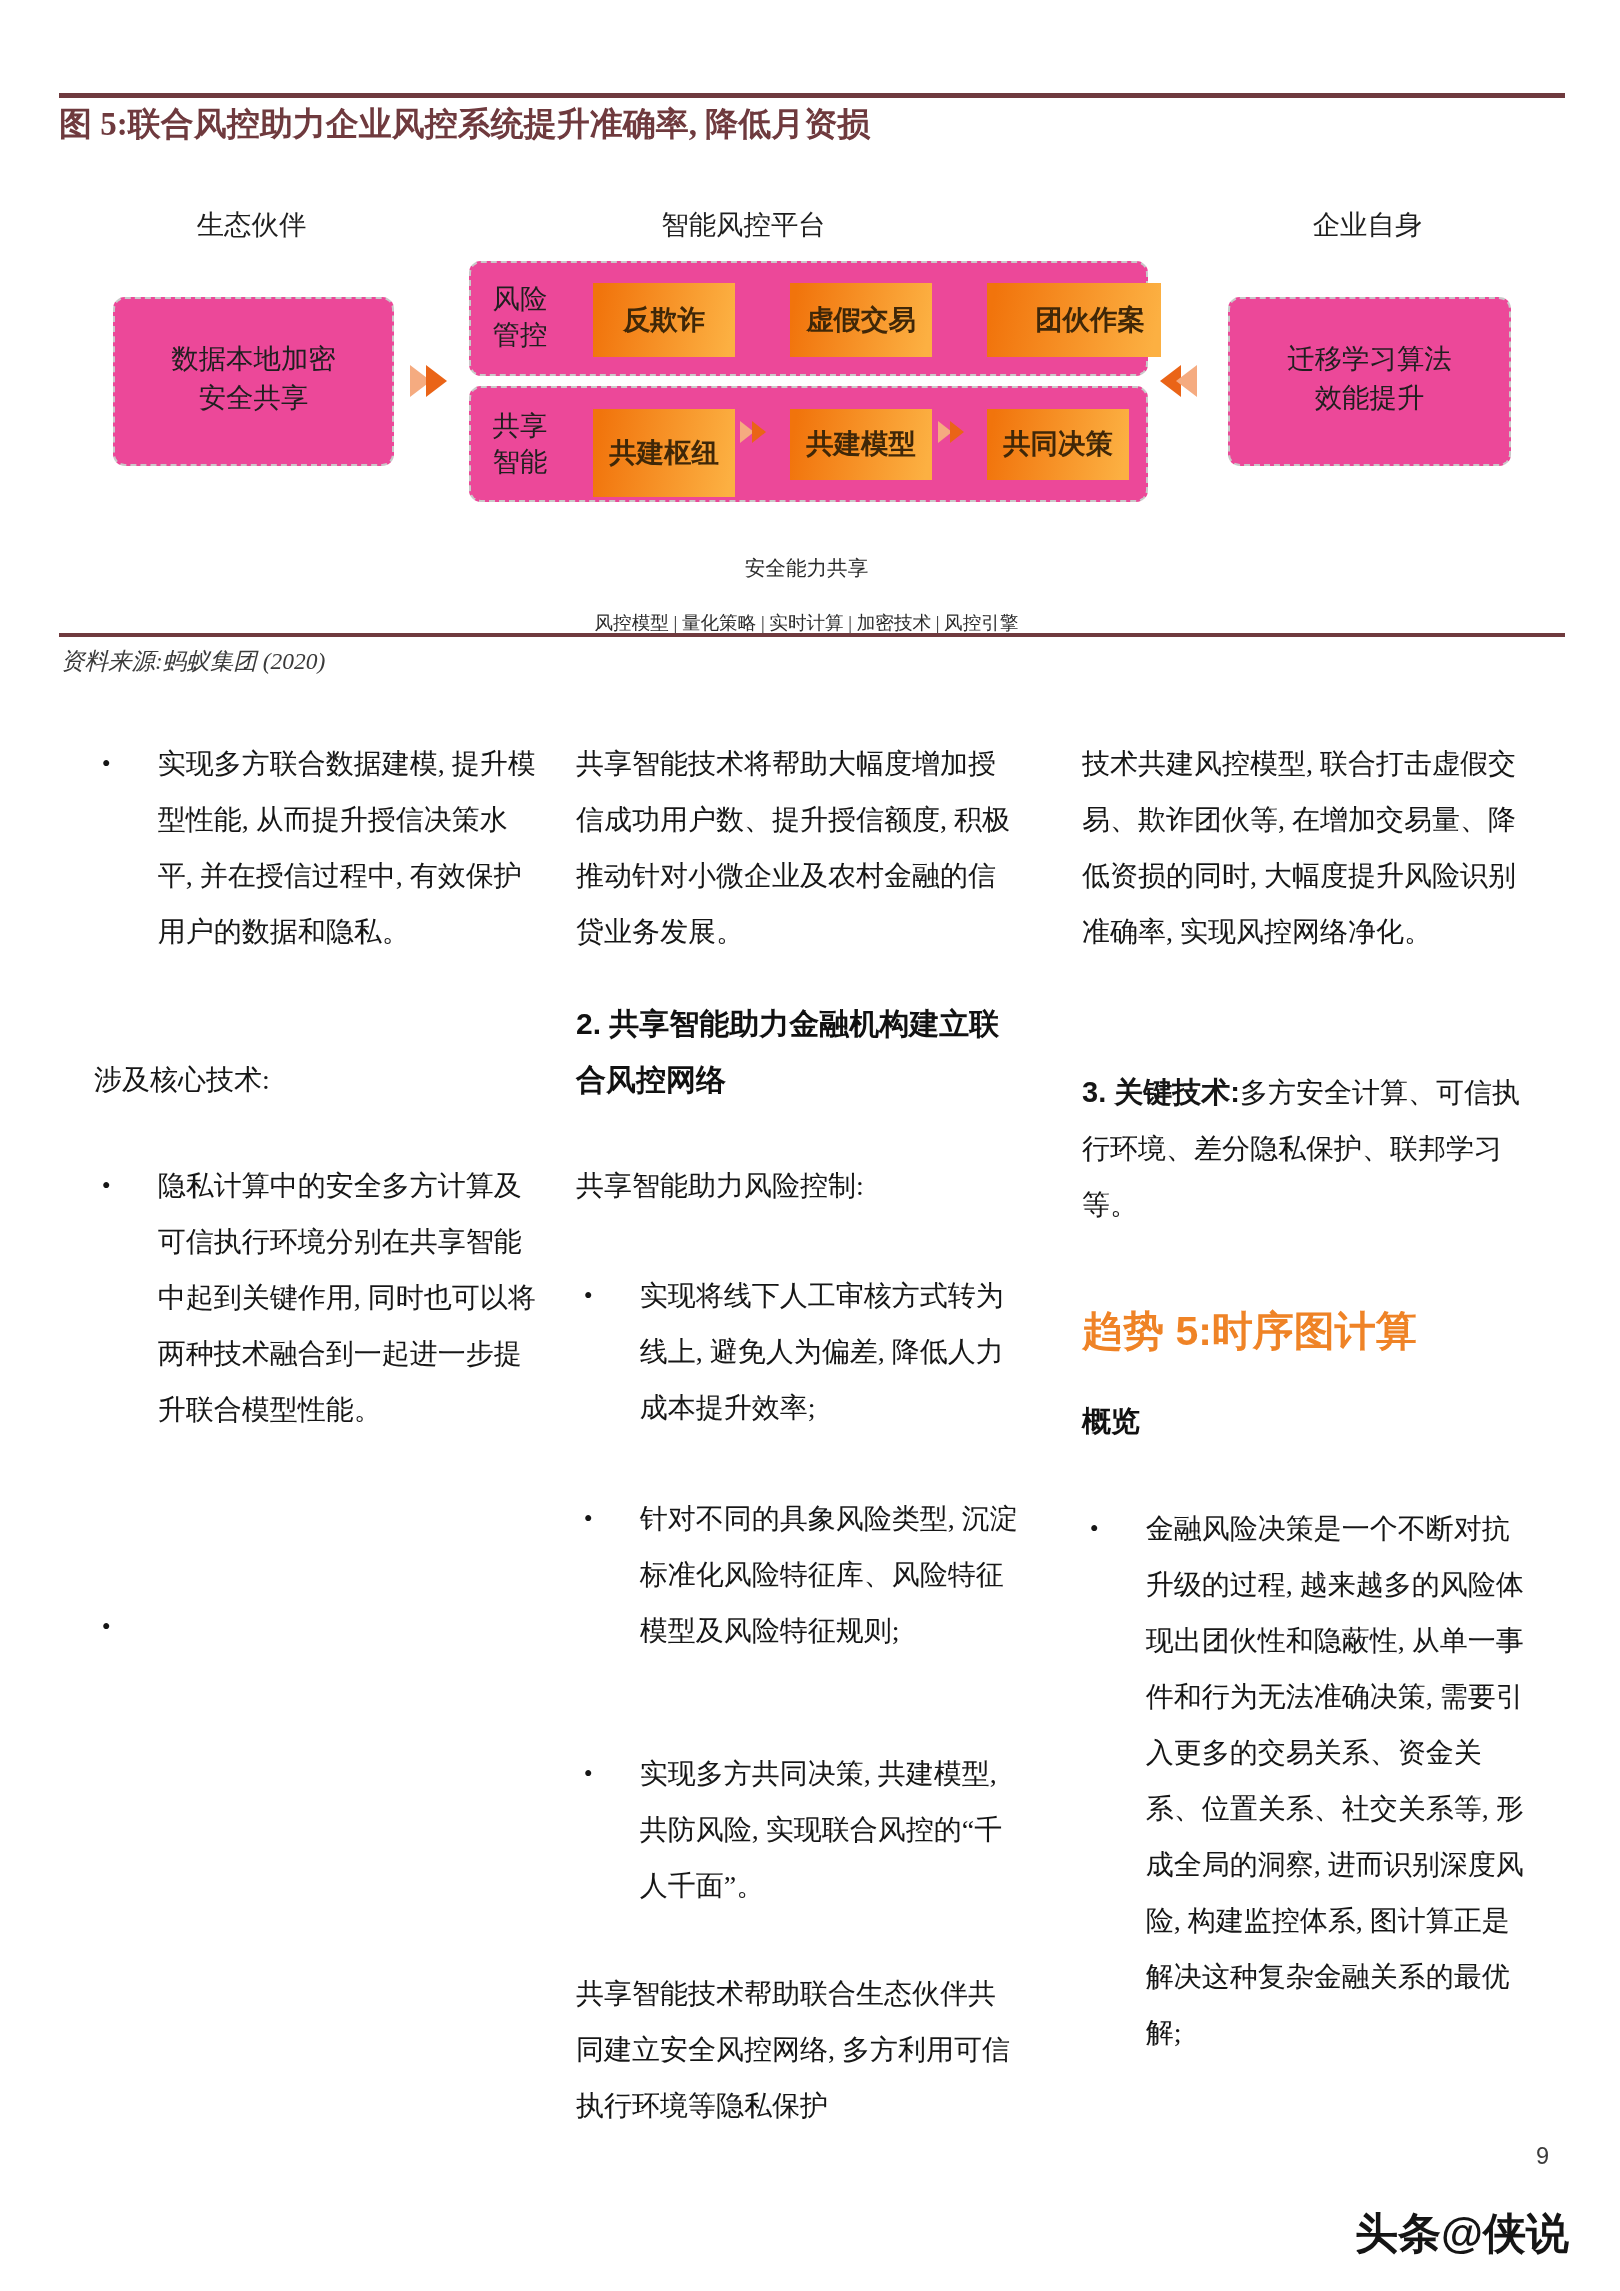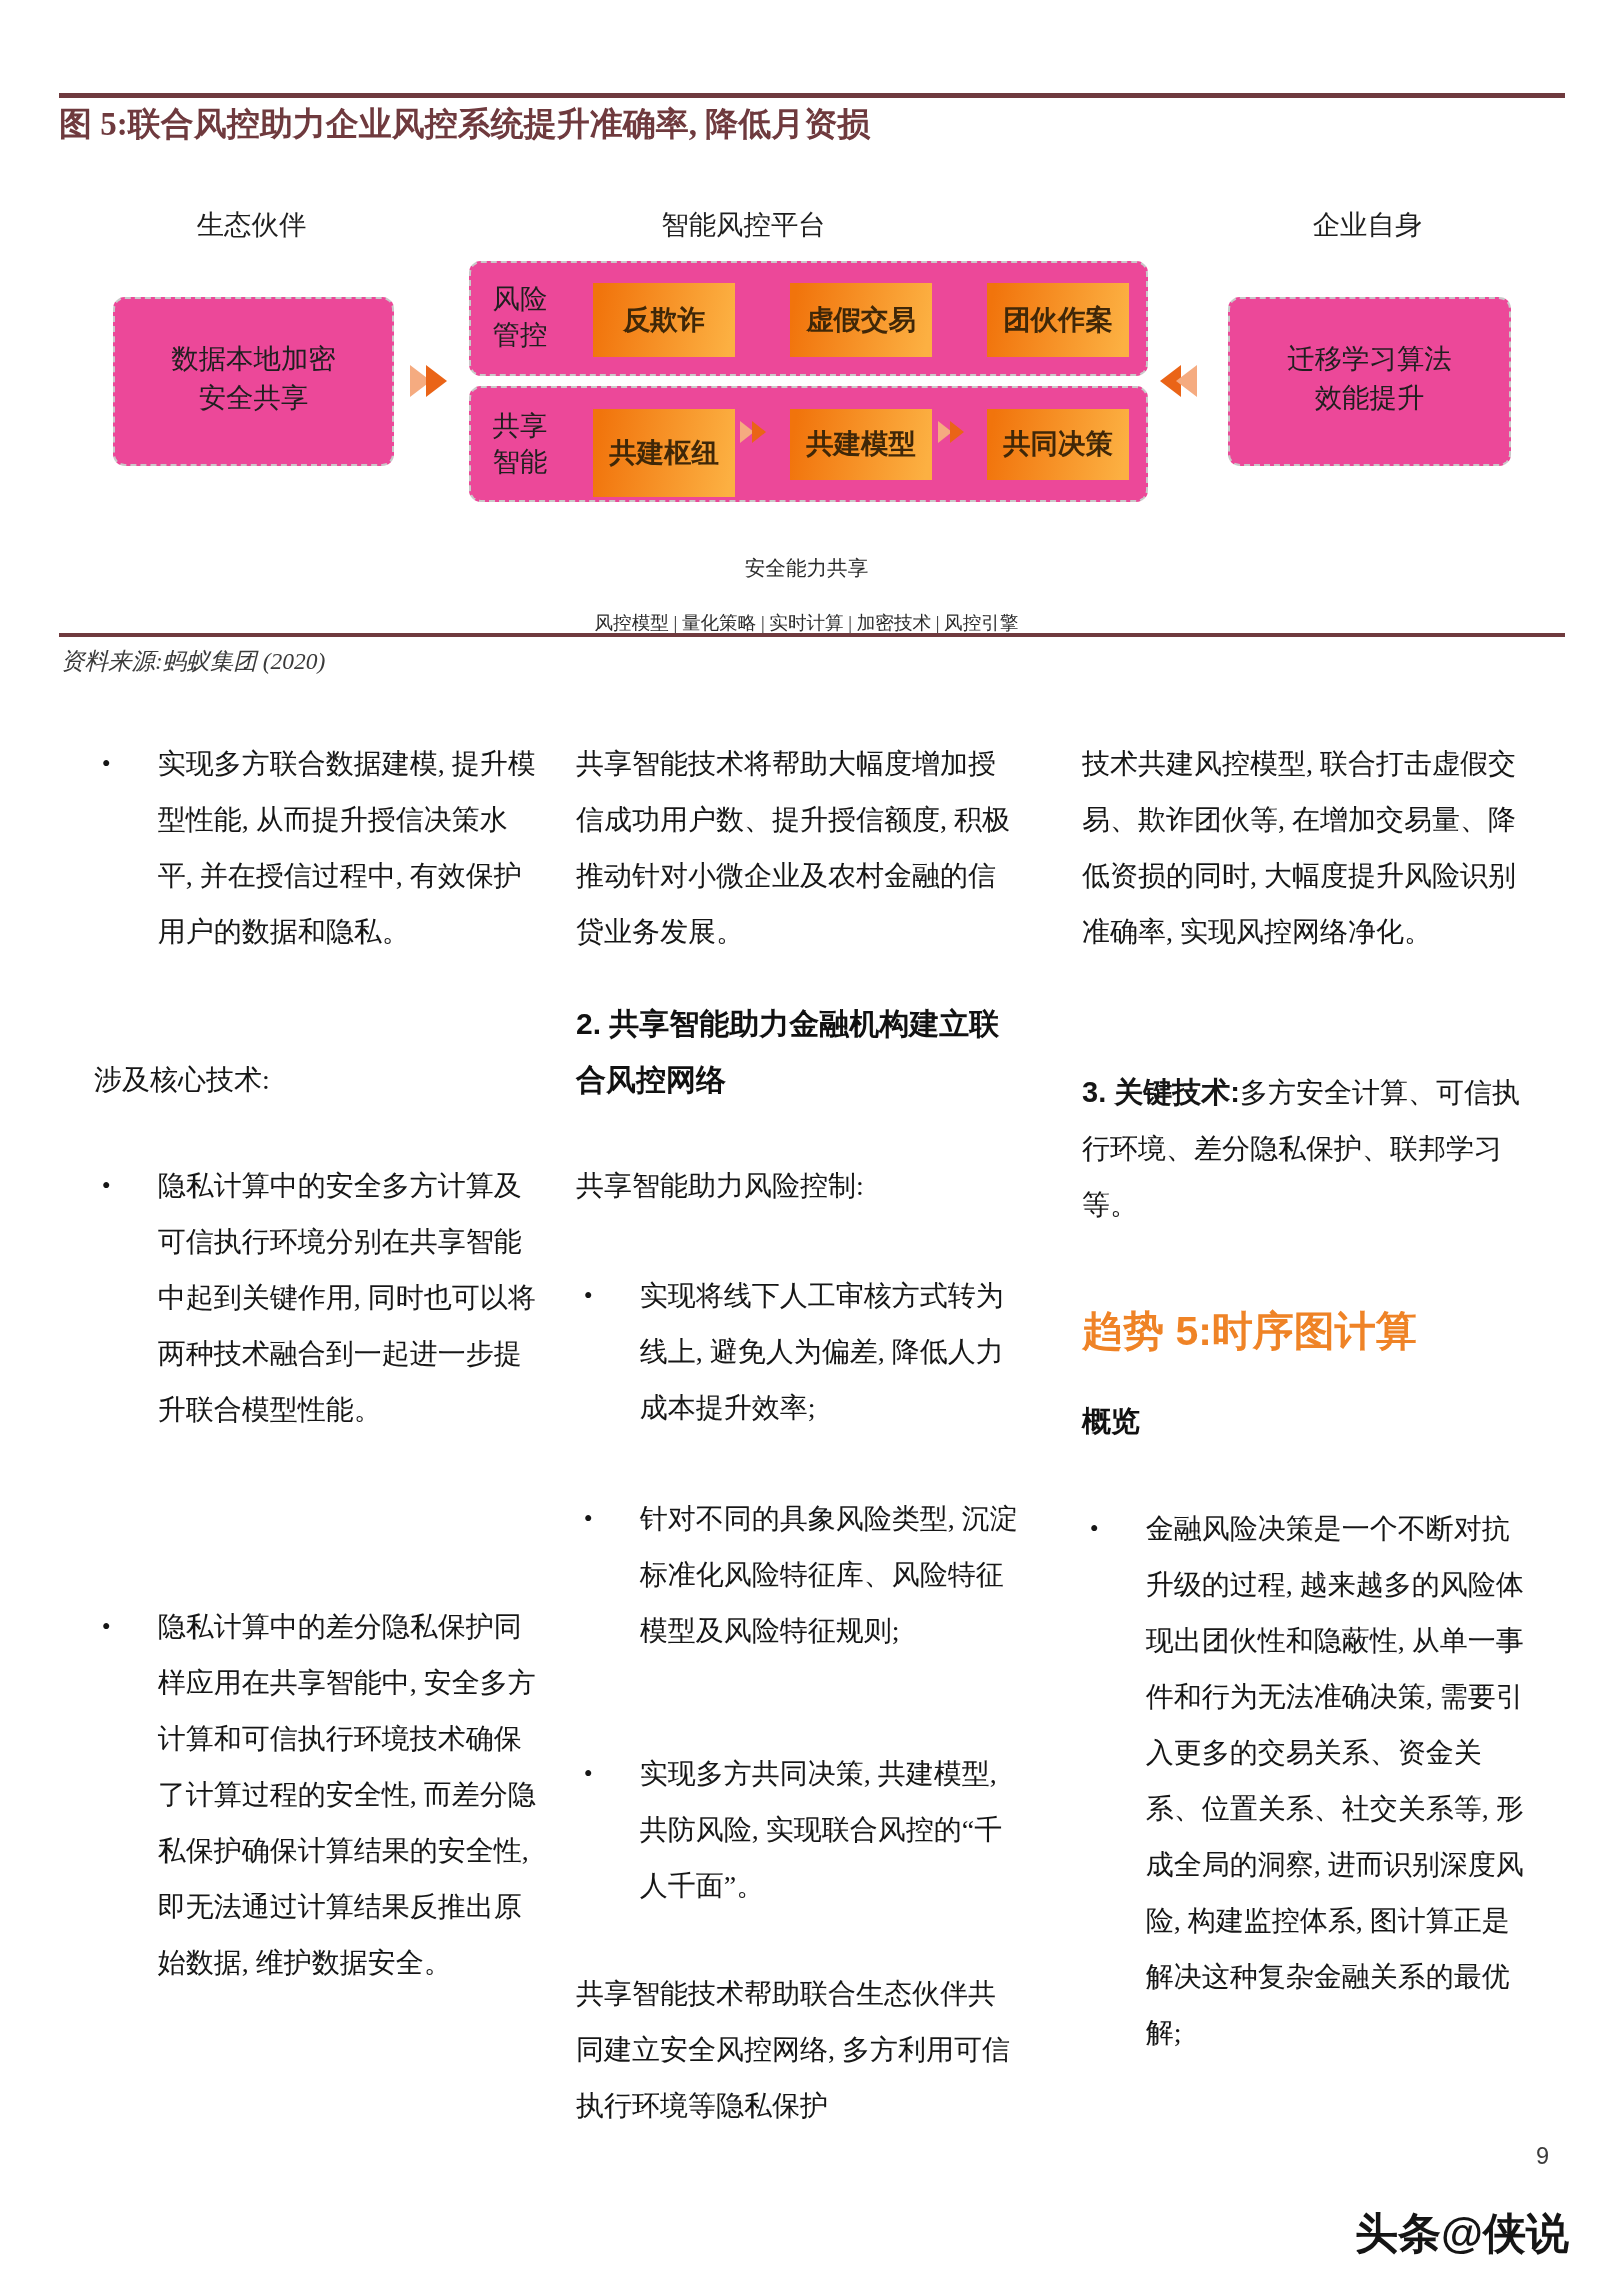--- a/index.html
+++ b/index.html
@@ -76,21 +76,21 @@
       <span class="tri r-dark" style="left:15.7px;top:1px;"></span>
     </div>
 
     <div class="abs dashed-box" style="left:469px;top:85px;width:675px;height:111px;">
       <div class="abs row-label" style="left:21.6px;top:17.6px;">
         <div>风险</div>
         <div>管控</div>
       </div>
       <div class="abs module" style="left:122px;top:19.6px;height:74px;">反欺诈</div>
       <div class="abs module" style="left:319px;top:19.6px;height:74px;">虚假交易</div>
-      <div class="abs module" style="left:516px;top:19.6px;height:74px;">团伙作案</div>
+      <div class="abs module" style="left:516px;top:19.6px;height:74px;padding-left:32px;">团伙作案</div>
     </div>
 
     <div class="abs dashed-box" style="left:469px;top:210px;width:675px;height:112px;">
       <div class="abs row-label" style="left:21.6px;top:19.6px;">
         <div>共享</div>
         <div>智能</div>
       </div>
       <div class="abs module" style="left:122px;top:20.6px;height:88px;">共建枢纽</div>
       <div class="abs" style="left:269px;top:33px;width:39px;height:23.5px;">
         <span class="tri sm-light" style="left:0;top:0;"></span>
@@ -127,21 +127,20 @@
     <span class="marker">•</span>
     <span class="btxt">实现多方联合数据建模, 提升模型性能, 从而提升授信决策水平, 并在授信过程中, 有效保护用户的数据和隐私。</span>
   </div>
   <div class="abs col body-text" style="left:94px;top:1052px;">涉及核心技术:</div>
   <div class="abs col body-text bullet" style="left:94px;top:1158px;">
     <span class="marker">•</span>
     <span class="btxt">隐私计算中的安全多方计算及可信执行环境分别在共享智能中起到关键作用, 同时也可以将两种技术融合到一起进一步提升联合模型性能。</span>
   </div>
   <div class="abs col body-text bullet" style="left:94px;top:1599px;">
     <span class="marker">•</span>
-    <span class="btxt">隐私计算中的差分隐私保护同样应用在共享智能中, 安全多方计算和可信执行环境技术确保了计算过程的安全性, 而差分隐私保护确保计算结果的安全性, 即无法通过计算结果反推出原始数据, 维护数据安全。</span>
   </div>
 
   <div class="abs col body-text" style="left:576px;top:736px;">共享智能技术将帮助大幅度增加授信成功用户数、提升授信额度, 积极推动针对小微企业及农村金融的信贷业务发展。</div>
   <div class="abs col h-sans" style="left:576px;top:996px;">2. 共享智能助力金融机构建立联合风控网络</div>
   <div class="abs col body-text" style="left:576px;top:1158px;">共享智能助力风险控制:</div>
   <div class="abs col body-text bullet" style="left:576px;top:1268px;">
     <span class="marker">•</span>
     <span class="btxt">实现将线下人工审核方式转为线上, 避免人为偏差, 降低人力成本提升效率;</span>
   </div>
   <div class="abs col body-text bullet" style="left:576px;top:1491px;">

